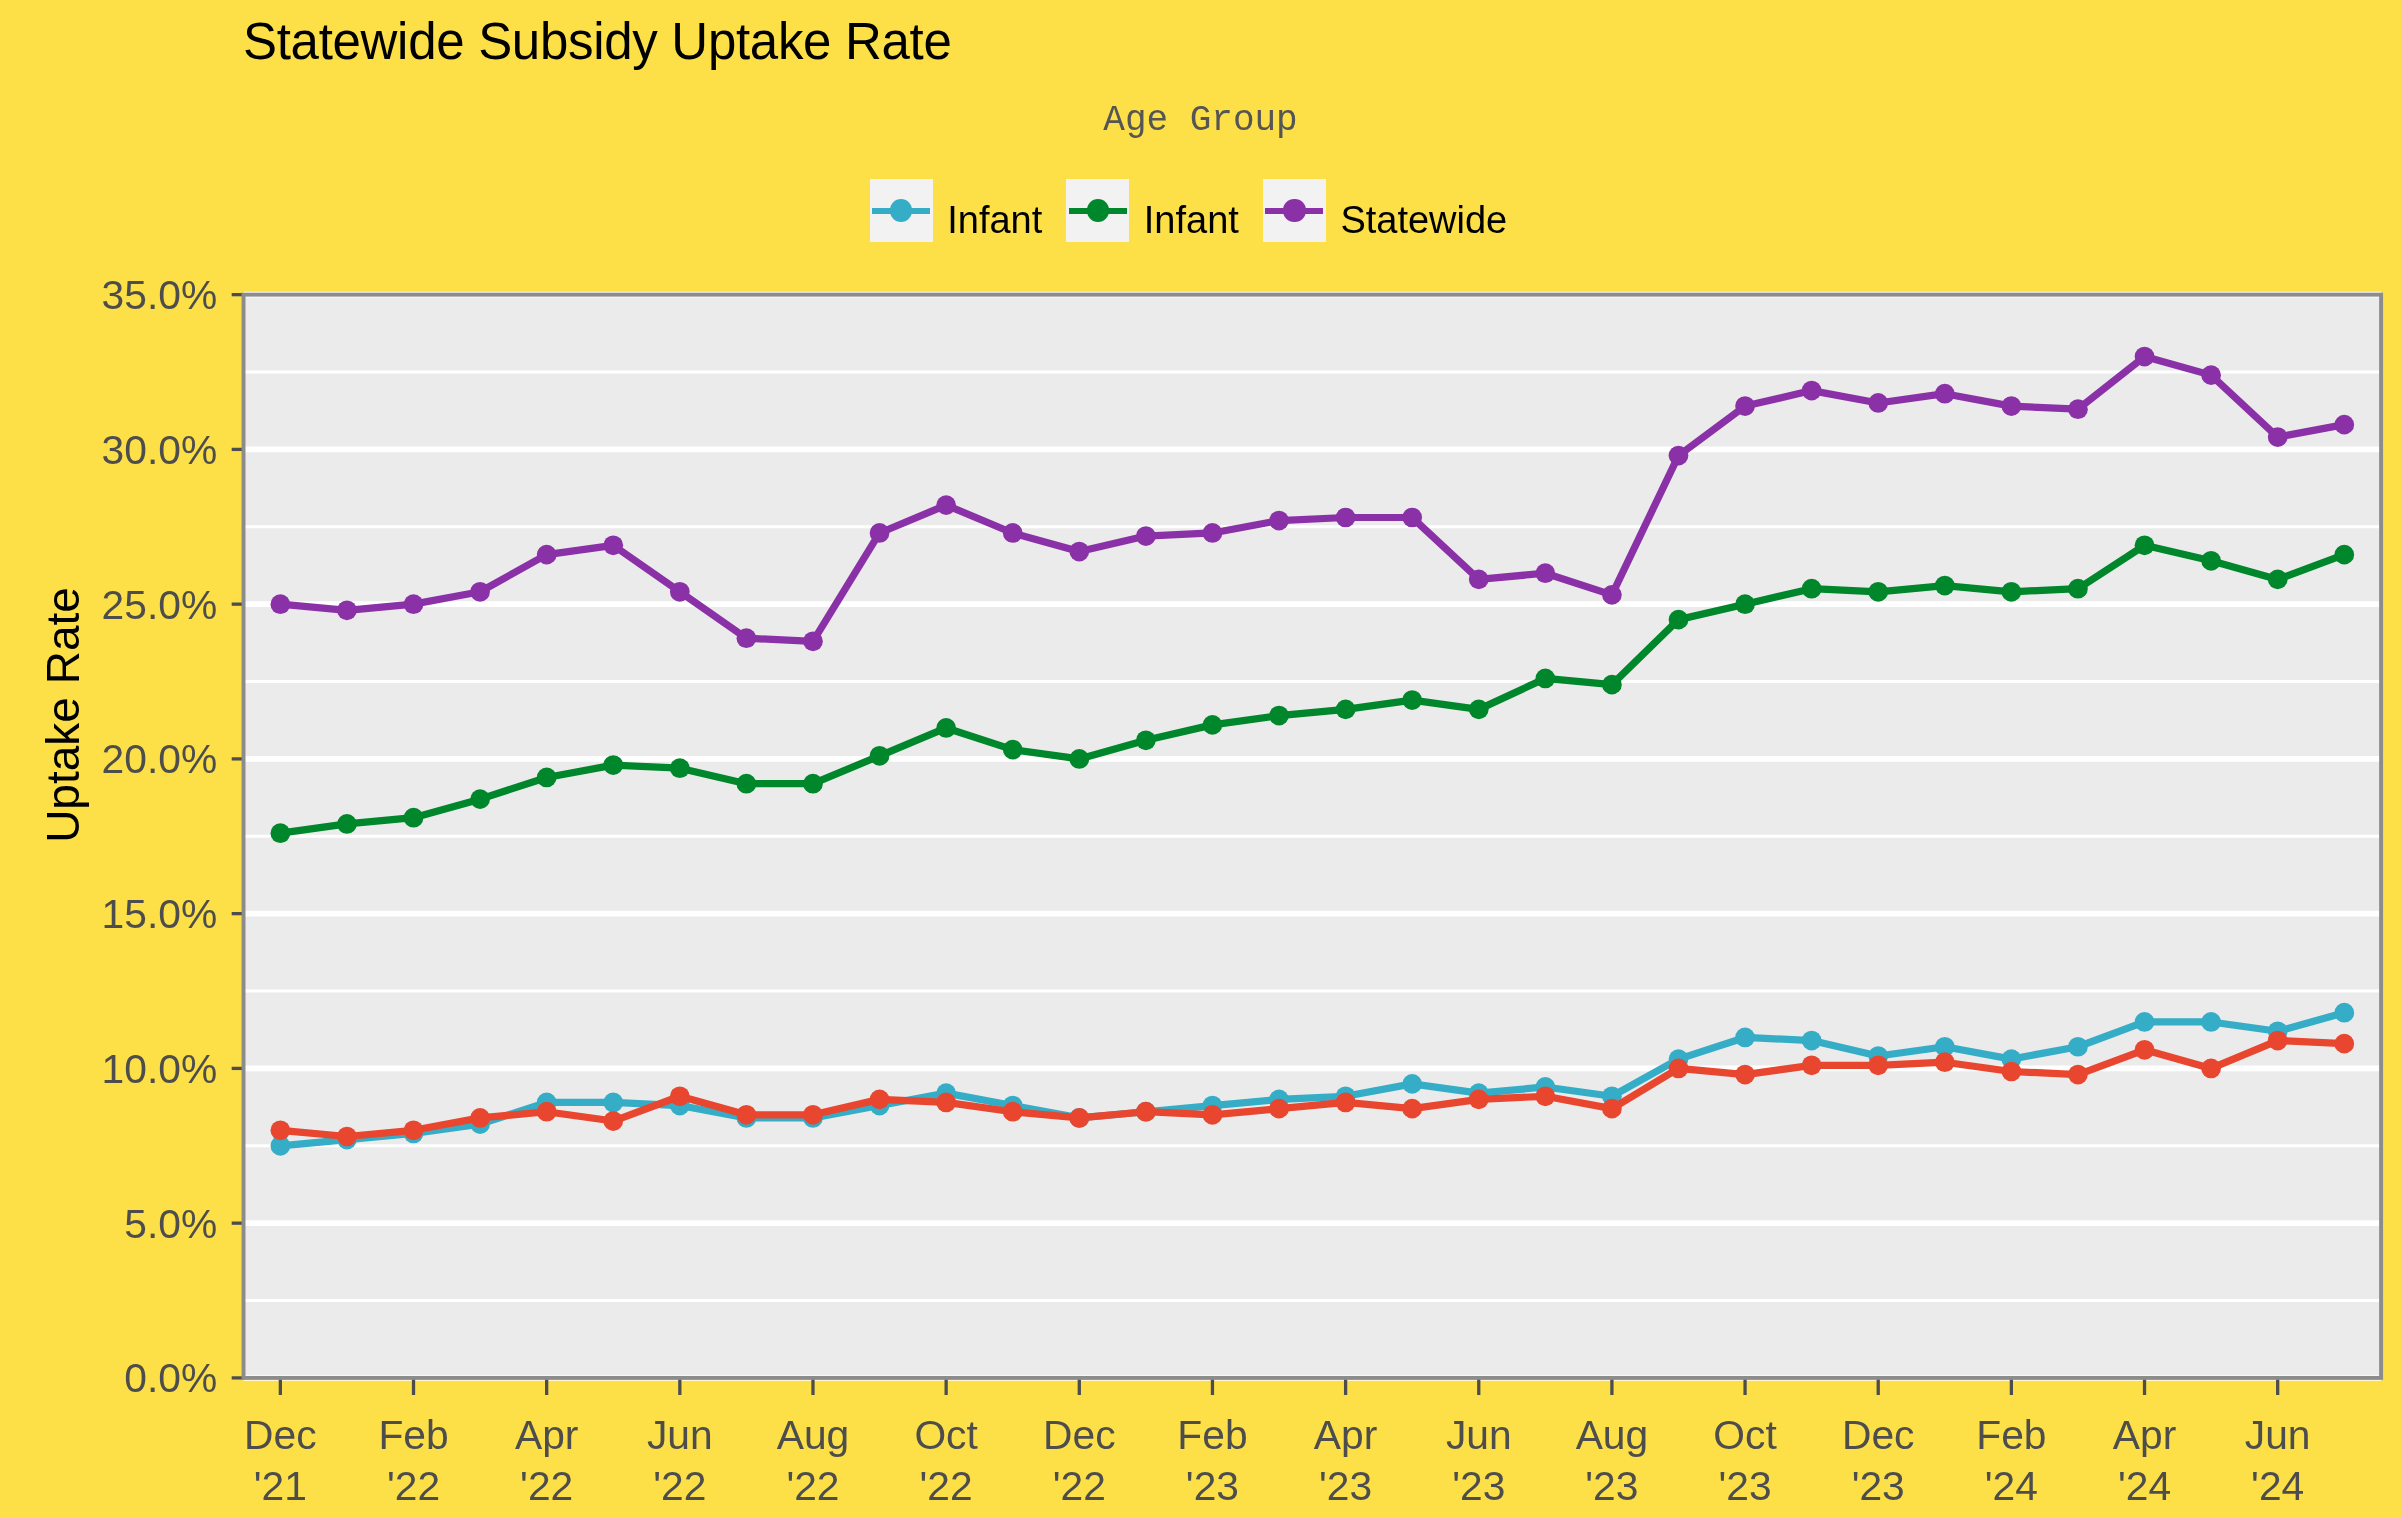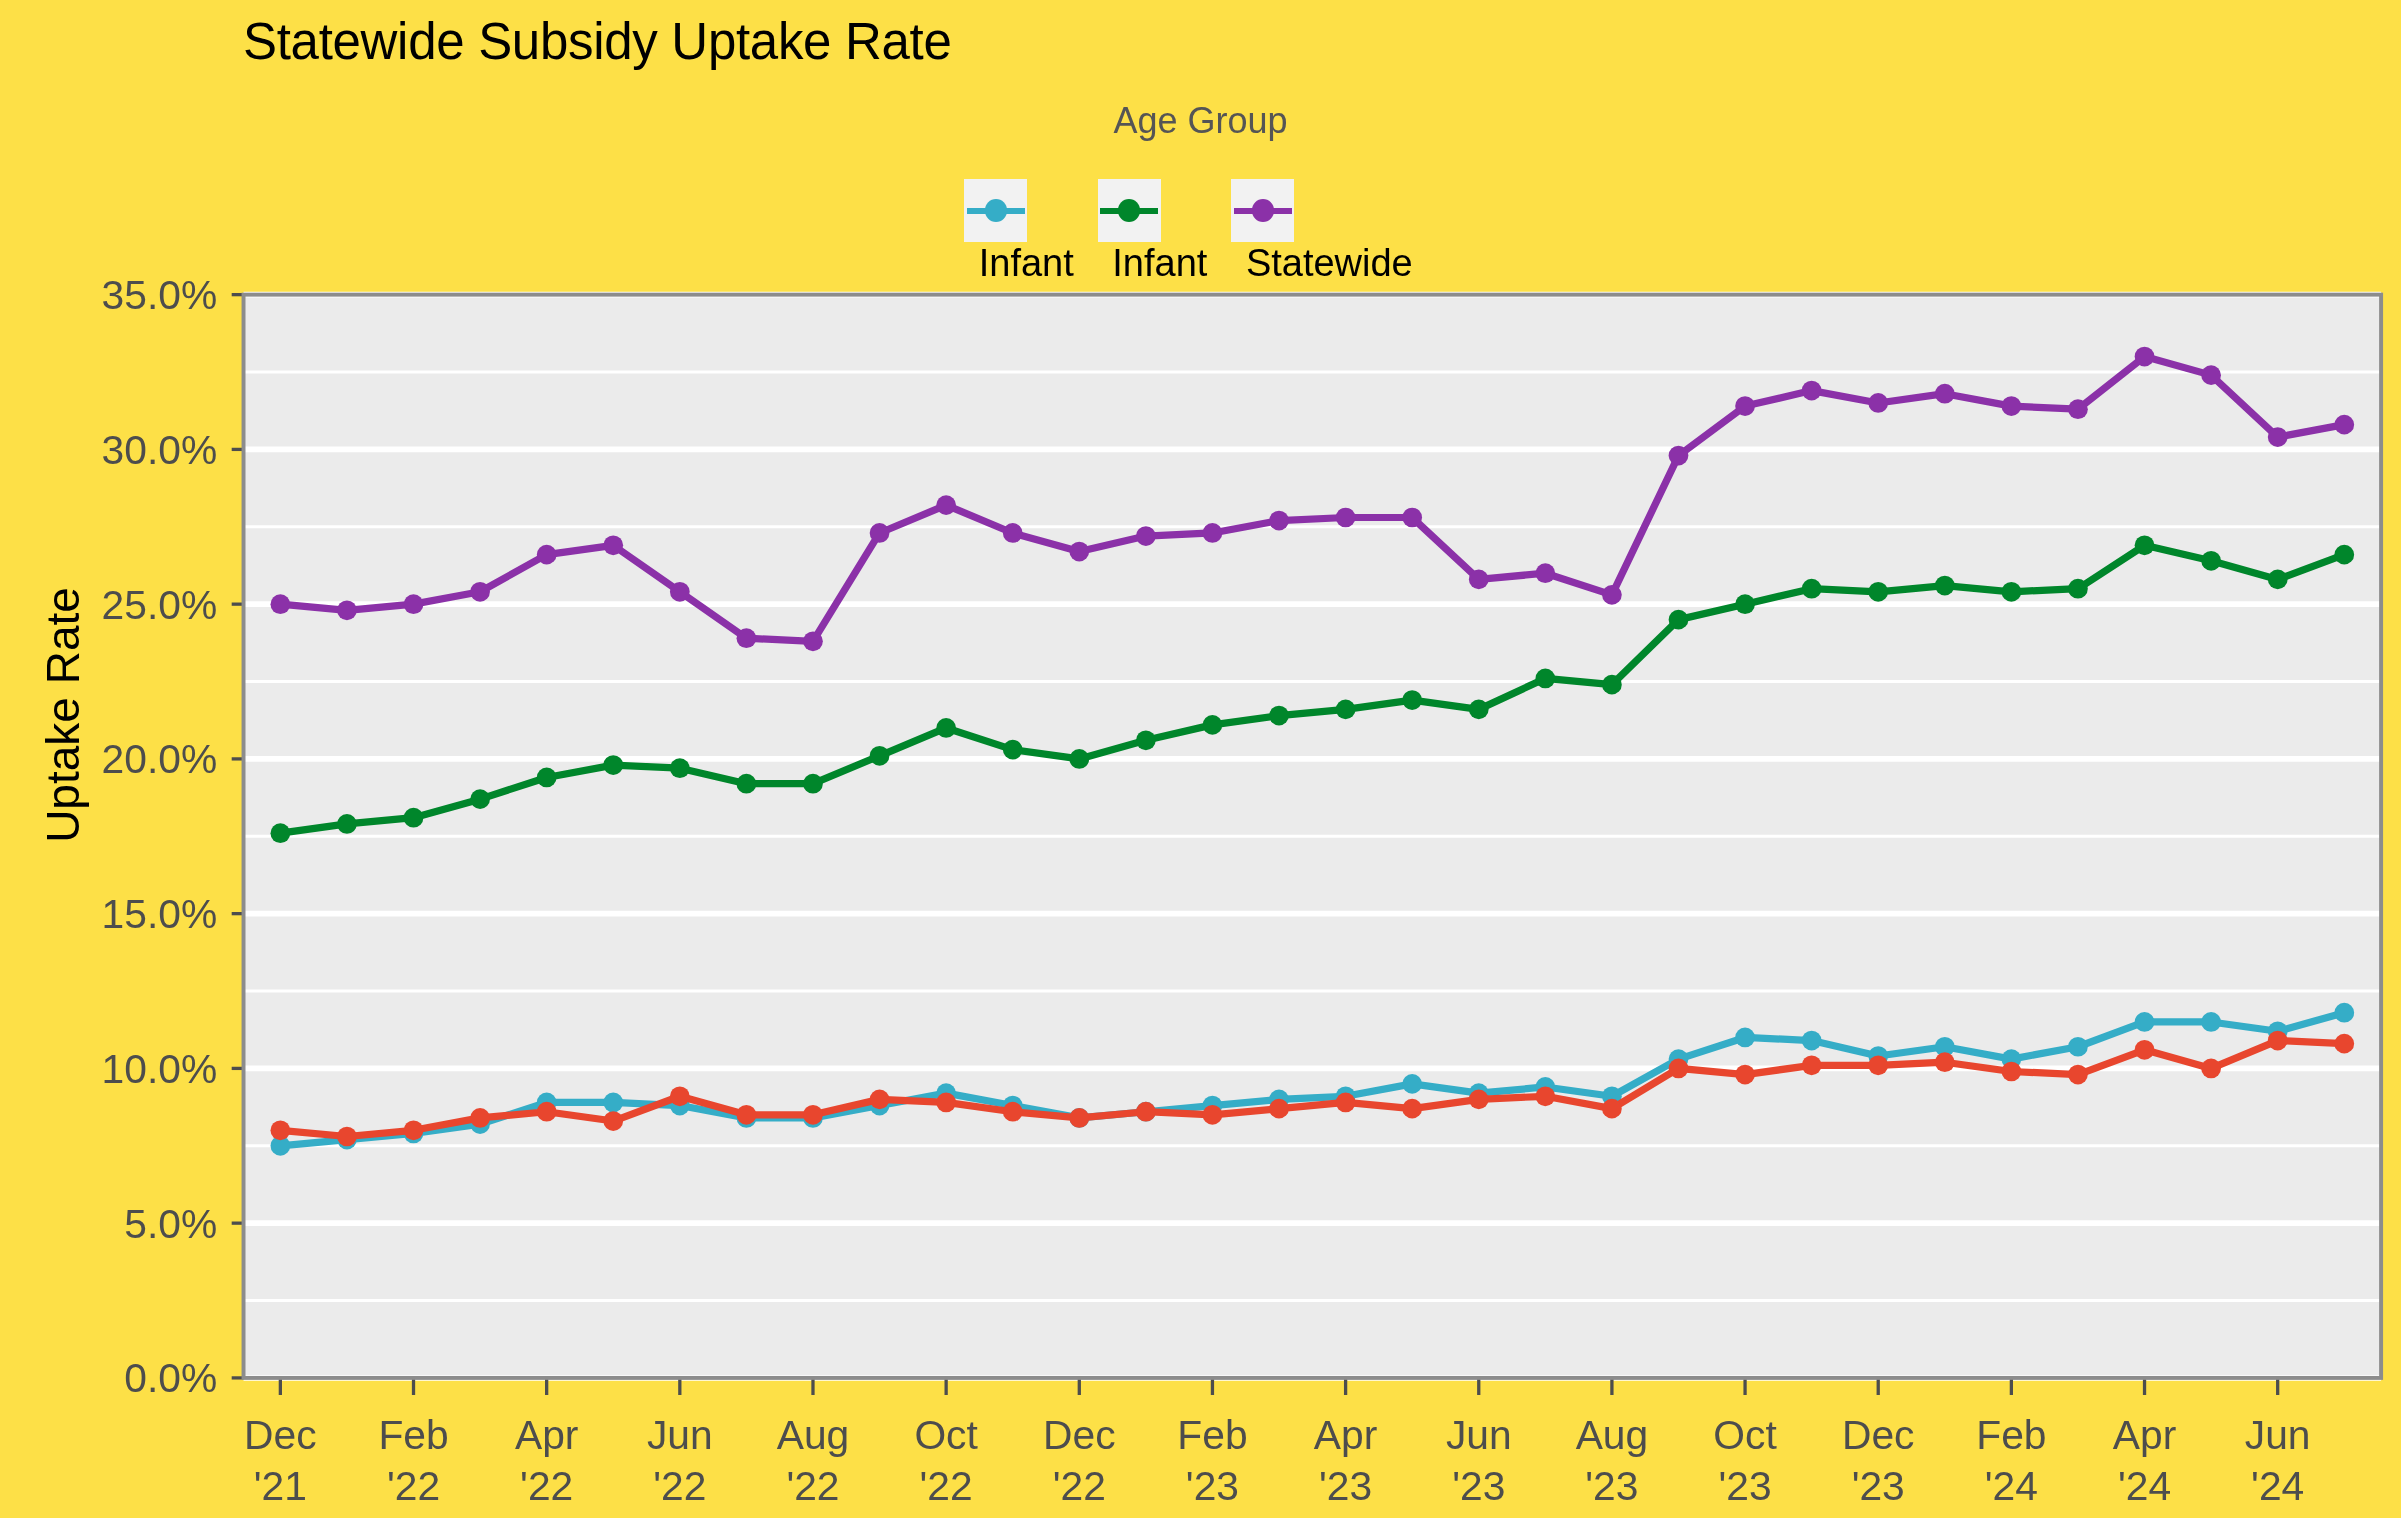--- a/index.html
+++ b/index.html
@@ -30,37 +30,36 @@
     letter-spacing: -0.3px;
   }
   .legend-title {
     position: absolute;
     top: 100px;
     left: 0;
     width: 2401px;
     text-align: center;
     font-size: 36px;
     color: #555555;
-    font-family: Liberation Sans, sans-serif;
+    font-family: Liberation Mono, monospace;
   }
   .legend-row {
     position: absolute;
     top: 179px;
     left: 0;
     width: 2401px;
     display: flex;
     justify-content: center;
     align-items: center;
     gap: 0px;
   }
   .legend-item {
     display: flex;
-    align-items: flex-start;
+    align-items: flex-end;
     margin-right: 24px;
-    flex-direction: column;
   }
   .legend-key {
     width: 63px;
     height: 63px;
     background: #f2f2f2;
     display: flex;
     align-items: center;
     justify-content: center;
     position: relative;
     flex: 0 0 auto;

